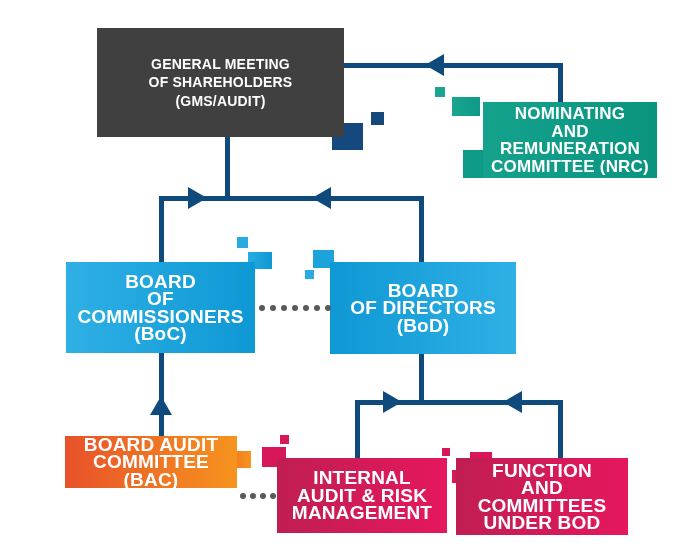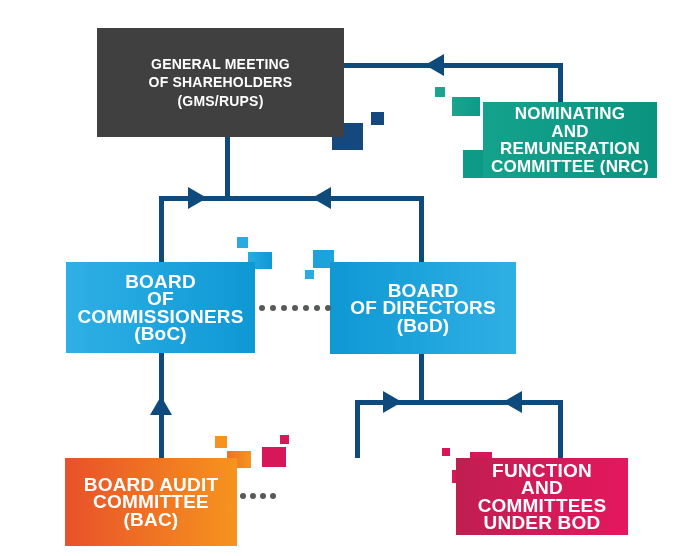--- a/index.html
+++ b/index.html
@@ -7,21 +7,21 @@
   #canvas{position:relative;width:686px;height:556px;background:#ffffff;overflow:hidden;}
 
   
   .box{position:absolute;display:flex;flex-direction:column;justify-content:center;align-items:center;
        text-align:center;color:#ffffff;font-weight:bold;font-size:19px;line-height:17.5px;
        letter-spacing:.2px;z-index:2;}
   #gms {left:97px;  top:28px;  width:247px; height:109px; background:#404040; font-size:14px; line-height:18.5px;}
   #nrc {left:483px; top:102px; width:174px; height:76px;  background:linear-gradient(to right,#14A28D,#0A9480); font-size:17px;}
   #boc {left:66px;  top:262px; width:189px; height:91px;  background:linear-gradient(to right,#2FB0E5,#0E98D4);}
   #bod {left:330px; top:262px; width:186px; height:92px;  background:linear-gradient(to right,#0E98D4,#2FB0E5);}
-  #bac {left:65px;  top:458px; width:172px; height:88px;  background:linear-gradient(to right,#E8512A,#F6941E);}
+  #bac {left:65px;  top:436px; width:172px; height:52px;  background:linear-gradient(to right,#E8512A,#F6941E);}
   #ia  {left:277px; top:458px; width:170px; height:75px;  background:linear-gradient(to right,#C01E52,#E5175E);}
   #func{left:456px; top:458px; width:172px; height:77px;  background:linear-gradient(to right,#C01E52,#E5175E);}
 
   
   .line{position:absolute;background:#0F4A7D;z-index:0;}
   .l-gms-v    {left:225px;top:137px;width:5px;height:63px;}
   .l-split1-h {left:159px;top:196px;width:265px;height:5px;}
   .l-split1-lv{left:159px;top:196px;width:5px;height:67px;}
   .l-split1-rv{left:419px;top:196px;width:5px;height:209px;}
   .l-nrc-h    {left:344px;top:63px; width:219px;height:5px;}
@@ -114,21 +114,21 @@
   <div class="decor d-org2"></div>
   <div class="decor d-cr1"></div>
   <div class="decor d-cr2"></div>
   <div class="decor d-cr3"></div>
   <div class="decor d-cr4"></div>
   <div class="decor d-cr5"></div>
 
   <div class="box" id="gms">
     <span>GENERAL MEETING</span>
     <span>OF SHAREHOLDERS</span>
-    <span>(GMS/RUPS)</span>
+    <span>(GMS/AUDIT)</span>
   </div>
 
   <div class="box" id="nrc">
     <span>NOMINATING</span>
     <span>AND REMUNERATION</span>
     <span>COMMITTEE (NRC)</span>
   </div>
 
   <div class="box" id="boc">
     <span>BOARD</span>
@@ -141,20 +141,25 @@
     <span>OF DIRECTORS</span>
     <span>(BoD)</span>
   </div>
 
   <div class="box" id="bac">
     <span>BOARD AUDIT</span>
     <span>COMMITTEE</span>
     <span>(BAC)</span>
   </div>
 
+  <div class="box" id="ia">
+    <span>INTERNAL</span>
+    <span>AUDIT &amp; RISK</span>
+    <span>MANAGEMENT</span>
+  </div>
 
   <div class="box" id="func">
     <span>FUNCTION</span>
     <span>AND COMMITTEES</span>
     <span>UNDER BOD</span>
   </div>
 
 </div>
 
 </body></html>

